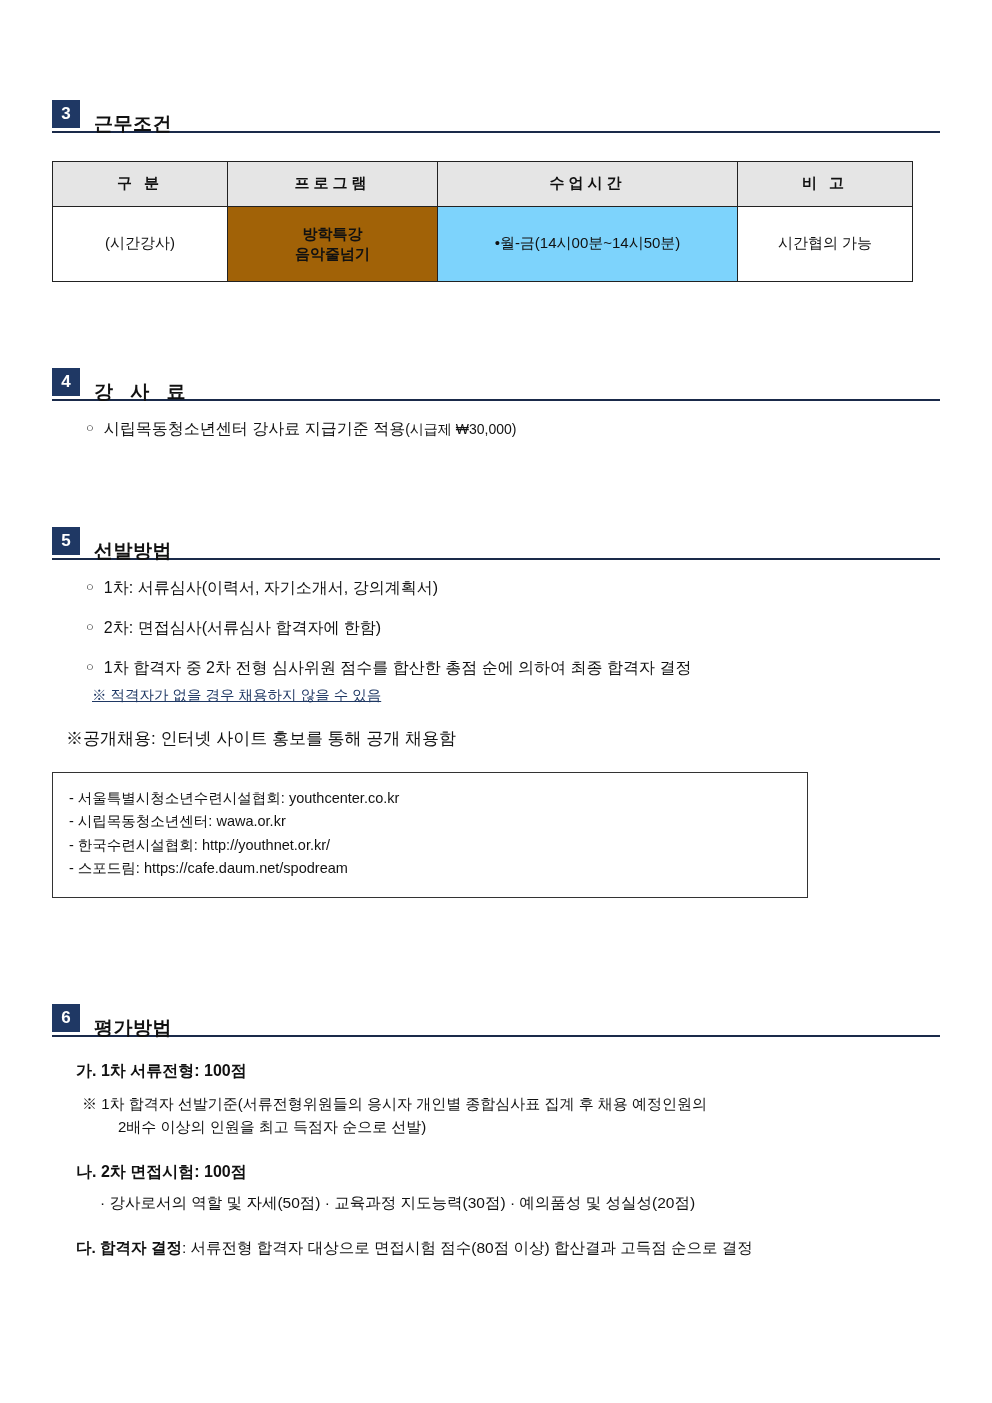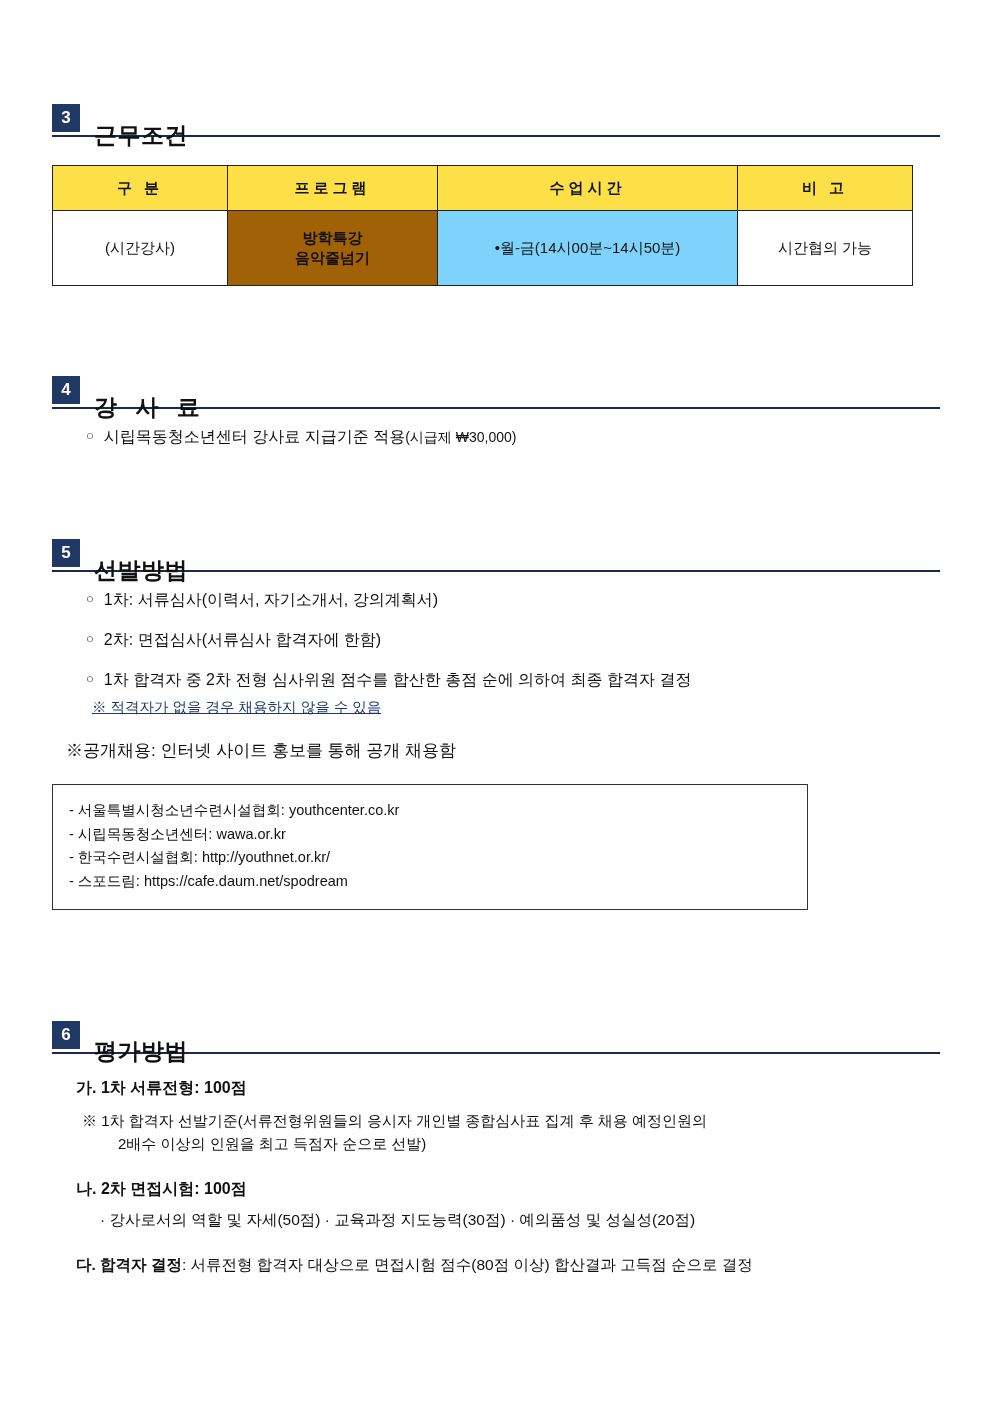--- a/index.html
+++ b/index.html
@@ -35,46 +35,46 @@
     background: #1f3864;
     color: #ffffff;
     font-weight: bold;
     font-size: 17px;
     line-height: 1;
     padding: 5px 9px 6px 9px;
     min-width: 10px;
     text-align: center;
   }
   .sec-title {
-    font-size: 23px;
+    font-size: 19px;
     font-weight: bold;
     color: #111111;
     letter-spacing: 0.5px;
     line-height: 1.05;
     position: relative;
-    top: 15px;
+    top: 6px;
     margin-top: 48px;
   }
   .sec-title.spaced { letter-spacing: 6px; }
 
   
   table.cond {
     border-collapse: collapse;
     width: 860px;
     margin: 28px 0 0 0;
     table-layout: fixed;
   }
   table.cond th, table.cond td {
     border: 1px solid #222222;
     font-size: 15px;
     text-align: center;
     color: #111111;
   }
   table.cond th {
-    background: #fde047;
+    background: #e5e5e5;
     font-weight: bold;
     letter-spacing: 4px;
     height: 36px;
     padding: 4px 8px;
   }
   table.cond td {
     height: 62px;
     padding: 6px 8px;
   }
   td.hl {

